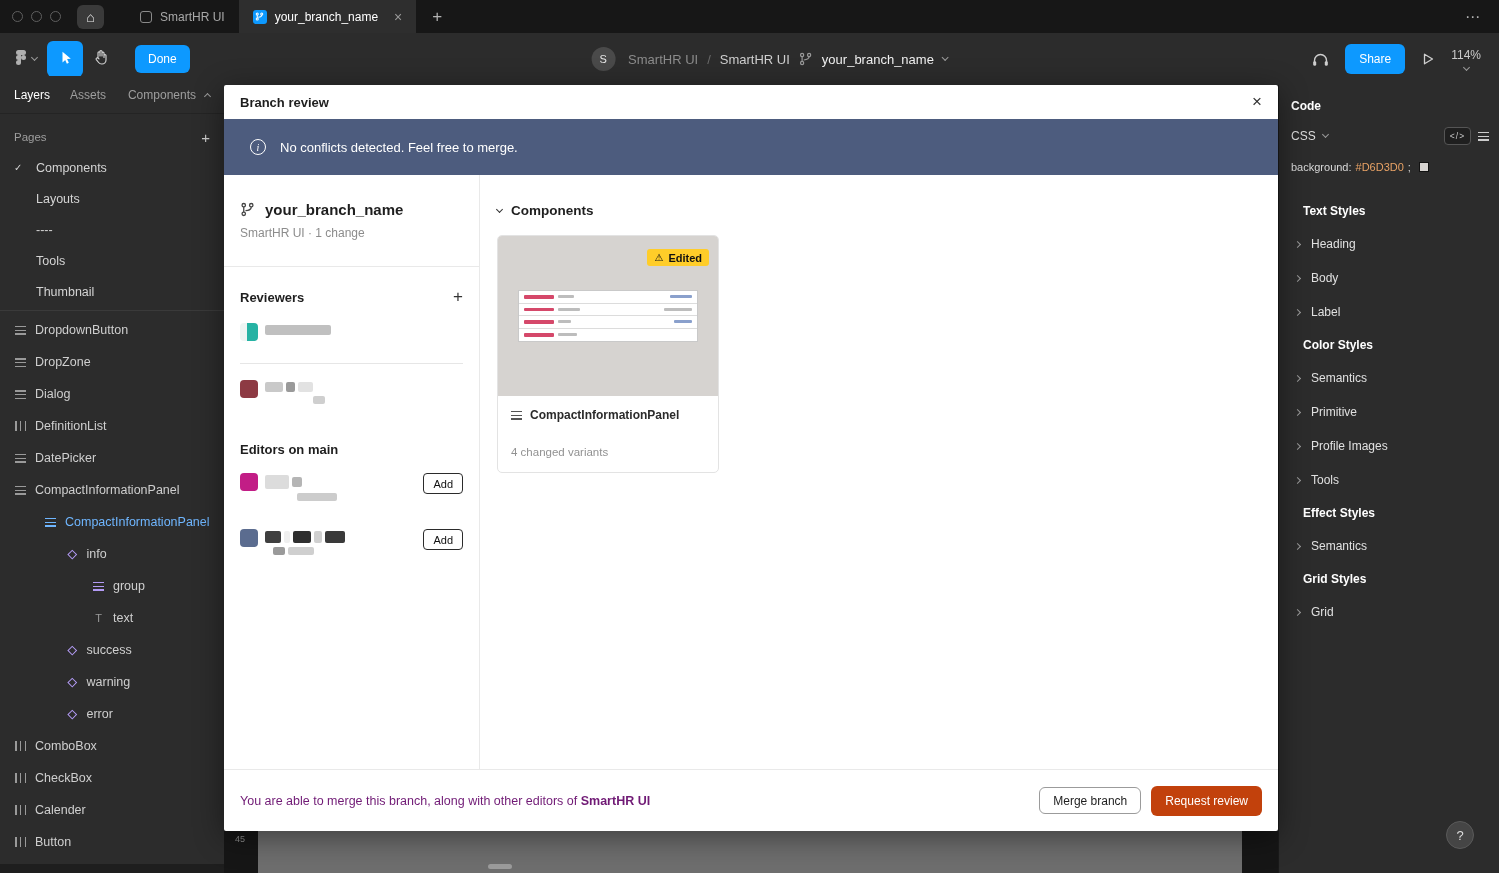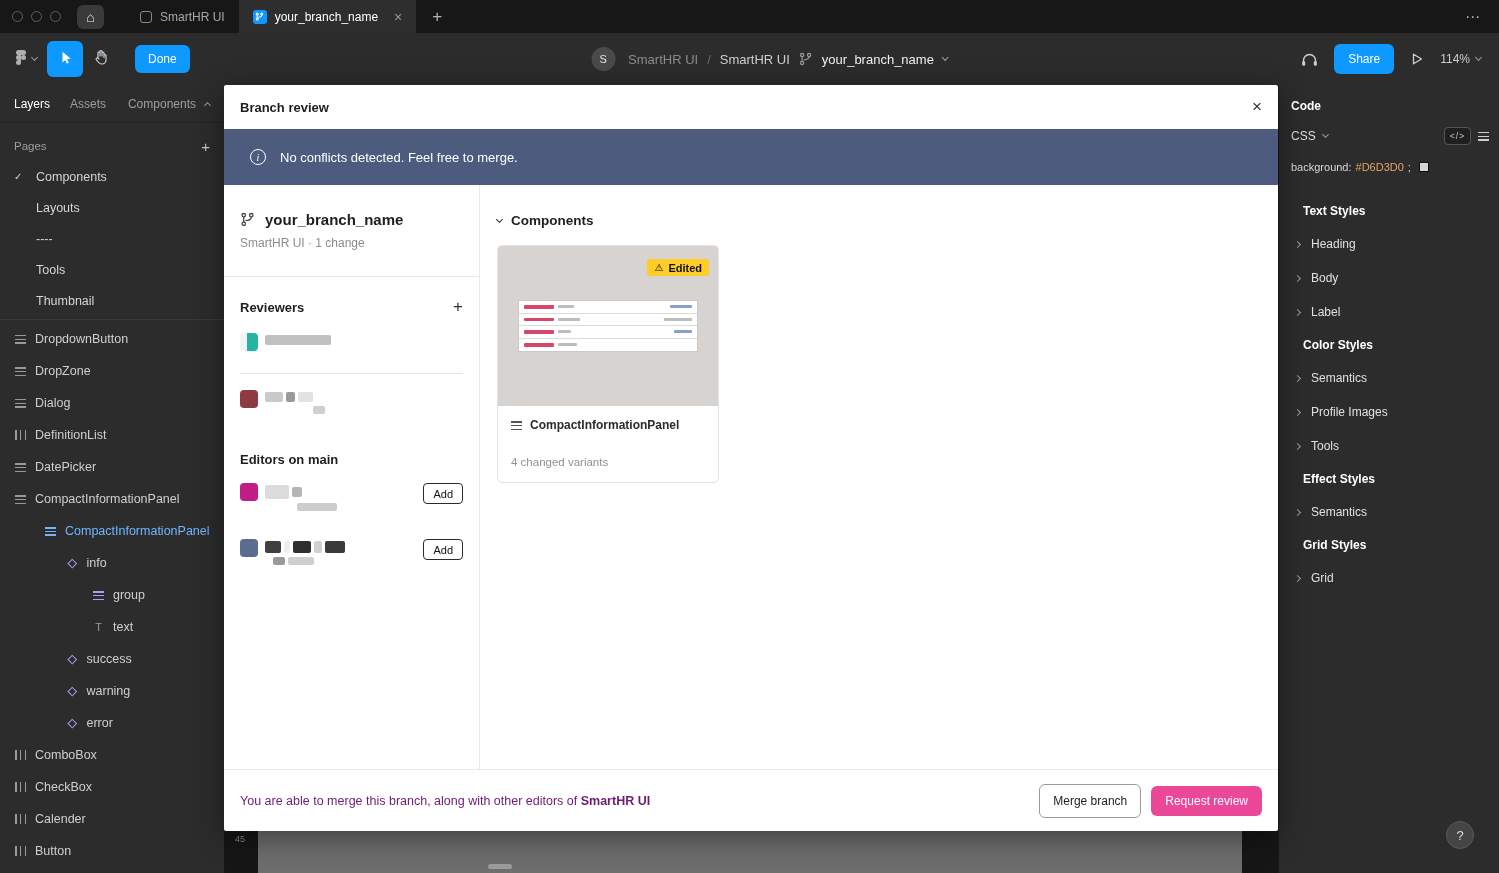--- a/index.html
+++ b/index.html
@@ -31,31 +31,31 @@
   .tool.active { background:#0d99ff; }
   .done-btn { margin-left:16px; height:28px; padding:0 13px; background:#0d99ff; color:#fff; font-size:12px; border-radius:6px; display:flex; align-items:center; font-weight:500; }
   .tool-center { position:absolute; left:calc(50% + 20px); transform:translateX(-50%); display:flex; align-items:center; gap:9px; font-size:13px; }
   .crumb-avatar { width:24px; height:24px; border-radius:50%; background:#4a4a4a; color:#e6e6e6; font-size:11px; display:flex; align-items:center; justify-content:center; margin-right:4px; }
   .crumb-org { color:#8c8c8c; }
   .crumb-sep { color:#6a6a6a; }
   .crumb-file { color:#cfcfcf; }
   .crumb-branch { color:#f0f0f0; }
   .tool-right { margin-left:auto; display:flex; align-items:center; gap:16px; padding-right:18px; }
   .share-btn { height:30px; padding:0 14px; background:#0d99ff; color:#fff; border-radius:6px; font-size:12px; display:flex; align-items:center; font-weight:500; }
-  .zoom { color:#cccccc; font-size:12px; display:flex; gap:6px; align-items:center; }
+  .zoom { color:#cccccc; font-size:12px; display:flex; gap:6px; align-items:center;flex-direction:column; }
 
   
   .chev { width:5px; height:5px; border-top:1.4px solid #9a9a9a; border-right:1.4px solid #9a9a9a; display:inline-block; flex:none; }
   .chev.down { transform:rotate(135deg); margin-top:-3px; }
   .chev.right { transform:rotate(45deg); }
   .chev.up { transform:rotate(-45deg); margin-top:3px; }
   .chev.dark { border-color:#333; }
 
   
-  .left-panel { position:absolute; left:0; top:85px; width:224px; height:788px; background:#2c2c2c; color:#cccccc; overflow:hidden; }
+  .left-panel { position:absolute; left:0; top:76px; width:224px; height:788px; background:#2c2c2c; color:#cccccc; overflow:hidden; }
   .lp-header { height:38px; display:flex; align-items:center; padding:0 14px; font-size:12px; border-bottom:1px solid #242424; }
   .lp-tab { margin-right:20px; color:#9e9e9e; }
   .lp-tab.active { color:#ffffff; }
   .lp-pageind { margin-left:auto; display:flex; align-items:center; gap:9px; color:#9e9e9e; }
   .pages-header { display:flex; align-items:center; padding:0 14px; height:30px; margin-top:8px; color:#9e9e9e; font-size:11.5px; }
   .pages-plus { margin-left:auto; font-size:15px; color:#cccccc; }
   .page-row { height:31px; display:flex; align-items:center; padding-left:36px; font-size:12.5px; color:#d4d4d4; position:relative; }
   .page-row .check { position:absolute; left:14px; font-size:10px; color:#d4d4d4; }
   .lp-divider { height:1px; background:#3a3a3a; margin:3px 0; }
   .layer-row { height:32px; display:flex; align-items:center; font-size:12.5px; color:#cfcfcf; gap:9px; padding-left:15px; }
@@ -91,21 +91,21 @@
   .help-btn { position:absolute; right:25px; bottom:24px; width:28px; height:28px; border-radius:50%; background:#454545; border:1px solid #5a5a5a; color:#dddddd; display:flex; align-items:center; justify-content:center; font-size:13px; z-index:5; }
 
   
   .canvas-strip { position:absolute; left:224px; top:831px; width:1054px; height:42px; background:#161616; overflow:hidden; }
   .canvas-frame { position:absolute; left:34px; top:0; width:984px; height:42px; background:#6e6e6e; }
   .ruler-label { position:absolute; left:11px; top:3px; color:#8b8b8b; font-size:9px; }
   .scrollpill { position:absolute; left:264px; top:33px; width:24px; height:5px; border-radius:3px; background:#9c9c9c; }
 
   
   .modal { position:absolute; left:224px; top:85px; width:1054px; height:746px; background:#ffffff; color:#1e1e1e; border-radius:2px; box-shadow:0 6px 30px rgba(0,0,0,.45); display:flex; flex-direction:column; z-index:4; }
-  .modal-header { height:44px; display:flex; align-items:center; padding:0 16px; font-size:13px; font-weight:700; flex:none; }
+  .modal-header { height:34px; display:flex; align-items:center; padding:0 16px; font-size:13px; font-weight:700; flex:none; }
   .modal-close { margin-left:auto; font-size:17px; color:#333; font-weight:400; }
   .banner { height:56px; background:#4d5c7e; color:#ffffff; display:flex; align-items:center; padding:0 26px; gap:14px; font-size:13px; flex:none; }
   .info-icon { width:16px; height:16px; border:1.2px solid #ffffff; border-radius:50%; display:flex; align-items:center; justify-content:center; font-size:10px; font-style:italic; font-family:"Liberation Serif","DejaVu Serif",serif; flex:none; }
   .modal-body { flex:1; display:flex; min-height:0; }
   .mb-left { width:256px; border-right:1px solid #e9e9e9; padding:26px 16px 0; flex:none; }
   .branch-row { display:flex; align-items:center; gap:10px; font-size:15px; font-weight:700; color:#1e1e1e; }
   .branch-meta { margin-top:8px; font-size:12px; color:#8c8c8c; }
   .mb-divider { height:1px; background:#e9e9e9; margin:26px -16px 0; }
   .sec-row { display:flex; align-items:center; margin-top:20px; font-size:13px; font-weight:700; }
   .plus-btn { margin-left:auto; font-size:17px; font-weight:400; color:#333; }
@@ -132,22 +132,22 @@
   .tt-blue { width:22px; height:3px; background:#8aa0cc; border-radius:1px; }
   .card-info { padding:12px 13px 14px; }
   .ci-name { display:flex; align-items:center; gap:8px; font-size:12px; font-weight:600; color:#2b2b2b; }
   .icon-rows.dark { background:repeating-linear-gradient(to bottom,#555 0,#555 1.5px,transparent 1.5px,transparent 3.75px); }
   .ci-meta { margin-top:24px; font-size:11.5px; color:#919191; }
 
   .modal-footer { height:62px; border-top:1px solid #e9e9e9; display:flex; align-items:center; padding:0 16px; gap:10px; flex:none; font-size:12.5px; }
   .footer-msg { color:#701a75; }
   .footer-msg b { font-weight:700; }
   .footer-spacer { flex:1; }
-  .btn-secondary { height:34px; padding:0 13px; border:1px solid #9b9b9b; border-radius:6px; background:#fff; font-size:12px; font-weight:500; display:flex; align-items:center; color:#1e1e1e;text-align:center; }
-  .btn-primary { height:30px; padding:0 14px; border:none; border-radius:6px; background:#ec4899; color:#fff; font-size:12px; font-weight:500; display:flex; align-items:center; }
+  .btn-secondary { height:27px; padding:0 13px; border:1px solid #9b9b9b; border-radius:6px; background:#fff; font-size:12px; font-weight:500; display:flex; align-items:center; color:#1e1e1e;text-align:center; }
+  .btn-primary { height:30px; padding:0 14px; border:none; border-radius:6px; background:#c2410c; color:#fff; font-size:12px; font-weight:500; display:flex; align-items:center; }
 </style>
 </head>
 <body>
 
 <div class="tabbar">
   <div class="traffic">
     <span></span>
     <span></span>
     <span></span>
   </div>
@@ -384,20 +384,24 @@
     <span>Label</span>
   </div>
 
   <div class="rp-sec">Color Styles</div>
   <div class="rp-item">
     <span class="chev right"></span>
     <span>Semantics</span>
   </div>
   <div class="rp-item">
     <span class="chev right"></span>
+    <span>Primitive</span>
+  </div>
+  <div class="rp-item">
+    <span class="chev right"></span>
     <span>Profile Images</span>
   </div>
   <div class="rp-item">
     <span class="chev right"></span>
     <span>Tools</span>
   </div>
 
   <div class="rp-sec">Effect Styles</div>
   <div class="rp-item">
     <span class="chev right"></span>

